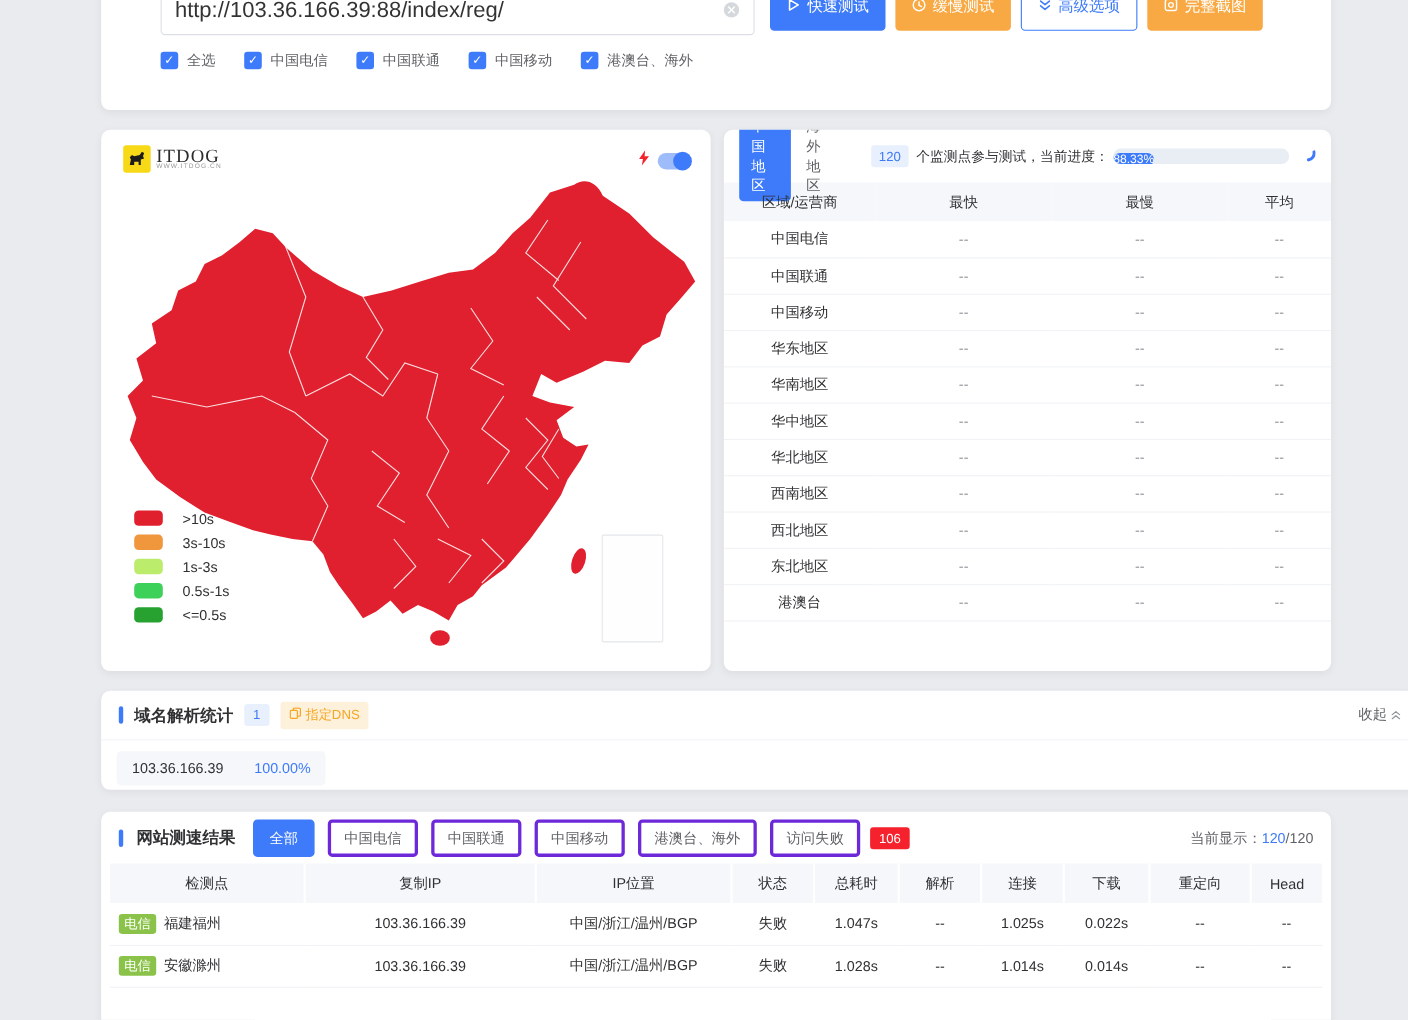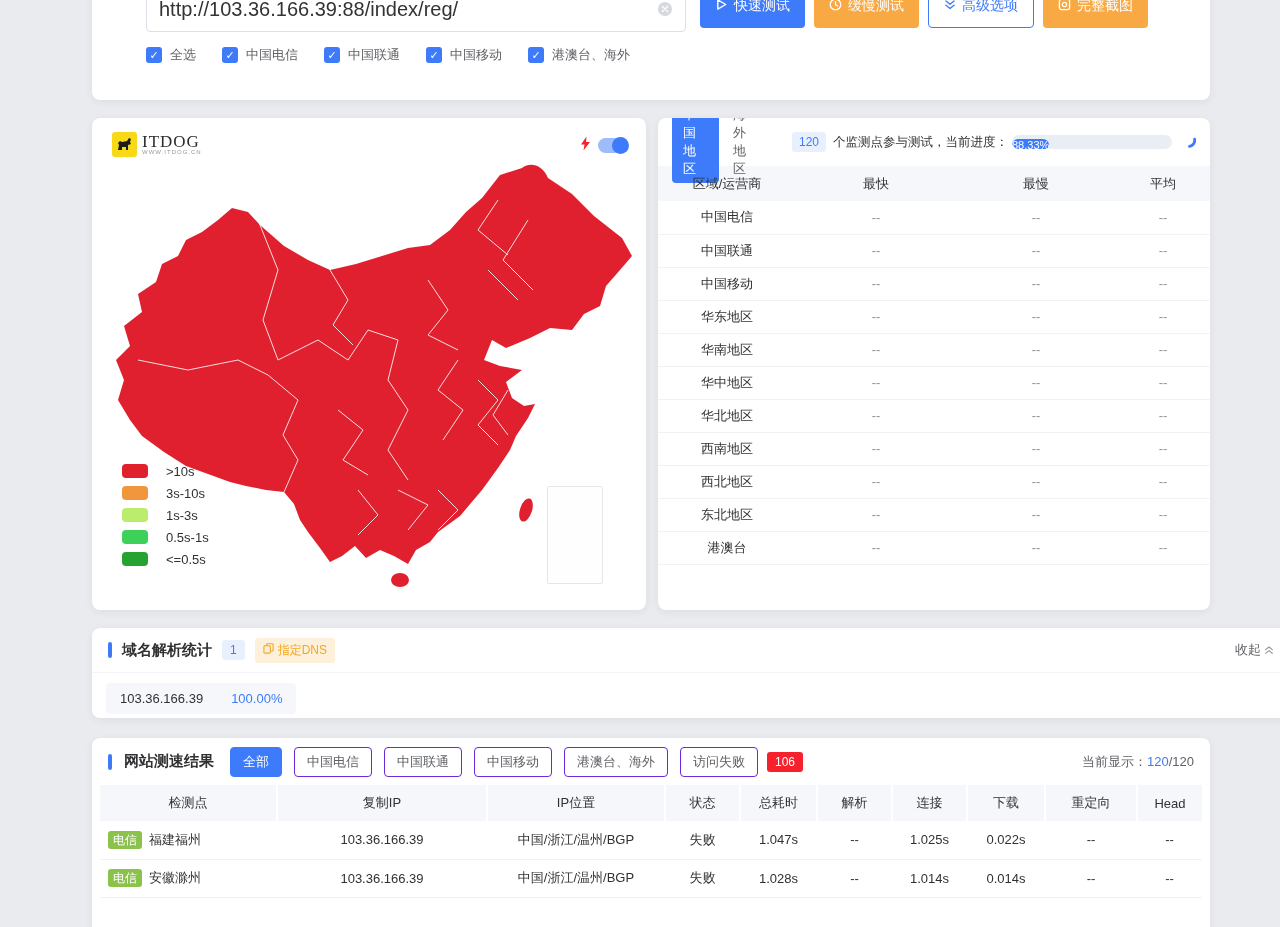--- a/index.html
+++ b/index.html
@@ -85,21 +85,21 @@
   .sec-title { font-size:15px; font-weight:bold; color:#303133; }
   .badge-blue { background:#e8f0fe; color:#3e7bfa; font-size:12px; padding:3px 8px; border-radius:3px; }
   .copy-btn { background:#fdf1db; color:#f5a623; border:none; font-size:12px; padding:4px 8px; border-radius:3px; display:flex; align-items:center; gap:4px; cursor:pointer; font-family:inherit; }
   .collapse { margin-left:auto; color:#606266; font-size:13px; display:flex; align-items:center; gap:3px; cursor:pointer; }
   .stats-body { padding:10px 14px; }
   .ip-pill { display:inline-flex; align-items:center; gap:28px; background:#f5f7fa; border-radius:4px; padding:8px 14px; font-size:13px; }
   .ip-pill .pct { color:#3e7bfa; }
   
   .results-card { left:92px; top:738px; width:1118px; height:200px; border-radius:8px 8px 0 0; overflow:hidden; }
   .res-head { height:47px; display:flex; align-items:center; padding:0 16px; gap:12px; }
-  .rtab { border:1px solid #6d28d9; background:#fff; color:#606266; font-size:13px; padding:5px 12px; border-radius:4px; cursor:pointer; white-space:nowrap; }
+  .rtab { border:3px solid #6d28d9; background:#fff; color:#606266; font-size:13px; padding:5px 12px; border-radius:4px; cursor:pointer; white-space:nowrap; }
   .rtab.active { background:#3e7bfa; border-color:#3e7bfa; color:#fff; }
   .badge-red { background:#f5222d; color:#fff; font-size:12px; padding:3px 8px; border-radius:3px; margin-left:-3px; }
   .display-info { margin-left:auto; font-size:13px; color:#606266; white-space:nowrap; }
   .display-info .cur { color:#3e7bfa; }
   .res-table { width:1102px; margin:0 8px; font-size:13px; table-layout:fixed; }
   .res-table th { background:#f5f7fa; height:36px; font-weight:normal; color:#303133; border-left:2px solid #fff; }
   .res-table th:first-child { border-left:none; }
   .res-table td { height:38px; text-align:center; color:#303133; border-bottom:1px solid #f0f2f5; overflow:hidden; }
   .res-table td.node { text-align:left; padding-left:8px; }
   .carrier { background:#8bc34a; color:#fff; font-size:12px; padding:2px 5px; border-radius:3px; margin-right:7px; }

